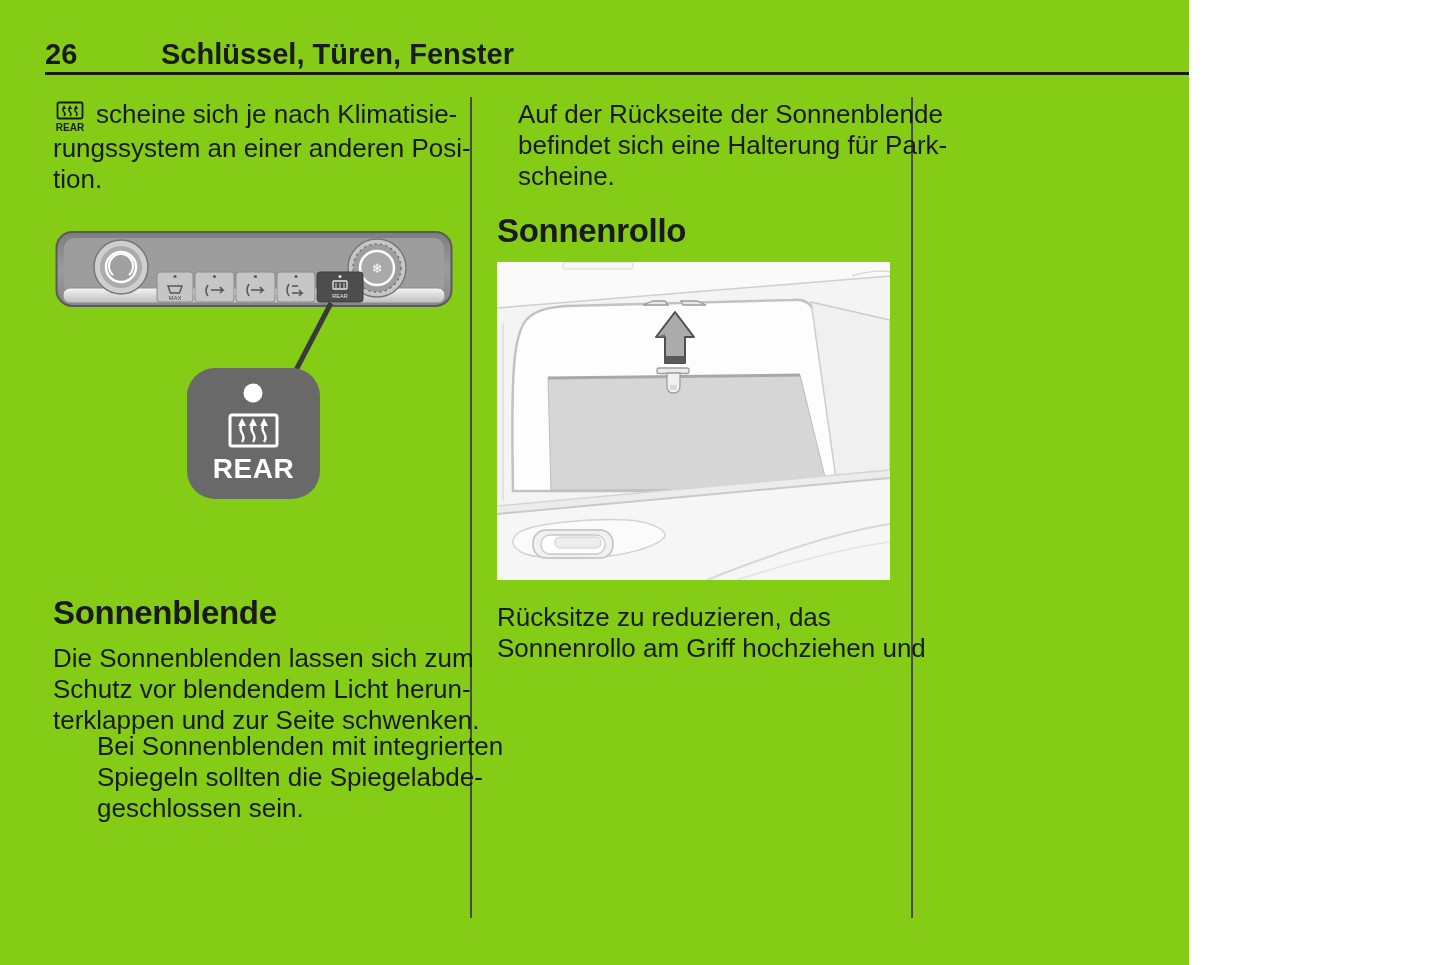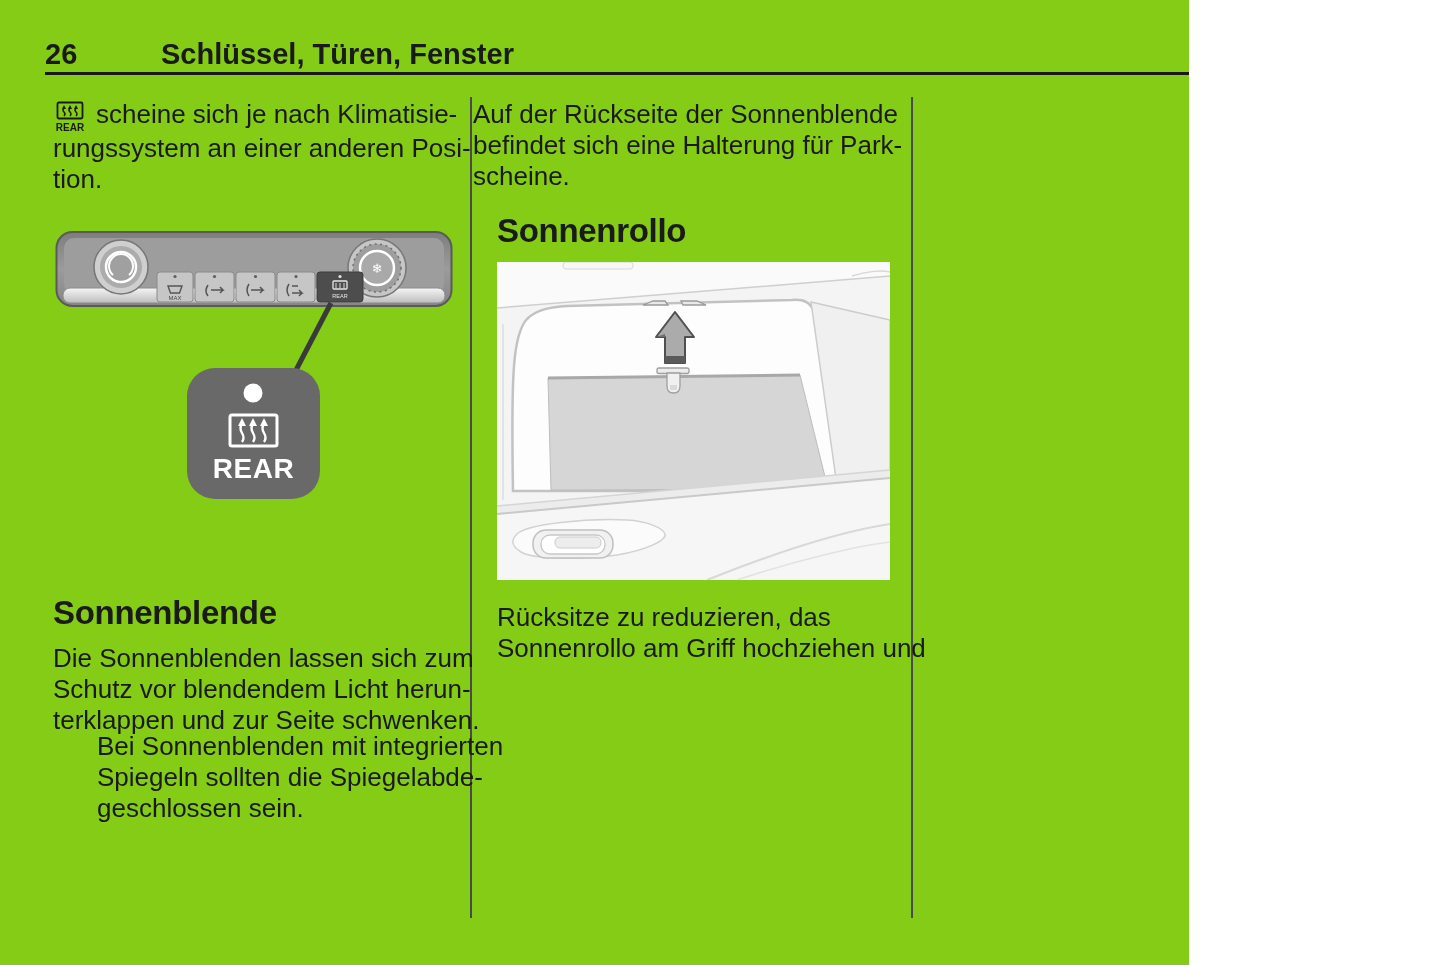--- a/index.html
+++ b/index.html
@@ -149,21 +149,21 @@
     <div>Schutz vor blendendem Licht herun-</div>
     <div>terklappen und zur Seite schwenken.</div>
   </div>
 
   <div class="body-text" style="left:53px;top:731px;width:405px;margin-left:44px;">
     <div>Bei Sonnenblenden mit integrierten</div>
     <div>Spiegeln sollten die Spiegelabde-</div>
     <div>geschlossen sein.</div>
   </div>
 
-  <div class="body-text" style="left:473px;top:99px;width:405px;">
+  <div class="body-text" style="left:518px;top:99px;width:405px;">
     <div>Auf der Rückseite der Sonnenblende</div>
     <div>befindet sich eine Halterung für Park-</div>
     <div>scheine.</div>
   </div>
 
   <div class="heading" style="left:497px;top:212px;">Sonnenrollo</div>
 
   <svg class="fig" style="left:497px;top:262px;" width="393" height="318" viewBox="0 0 393 318">
 
     <rect x="0" y="0" width="393" height="318" fill="#f4f4f4"></rect>

